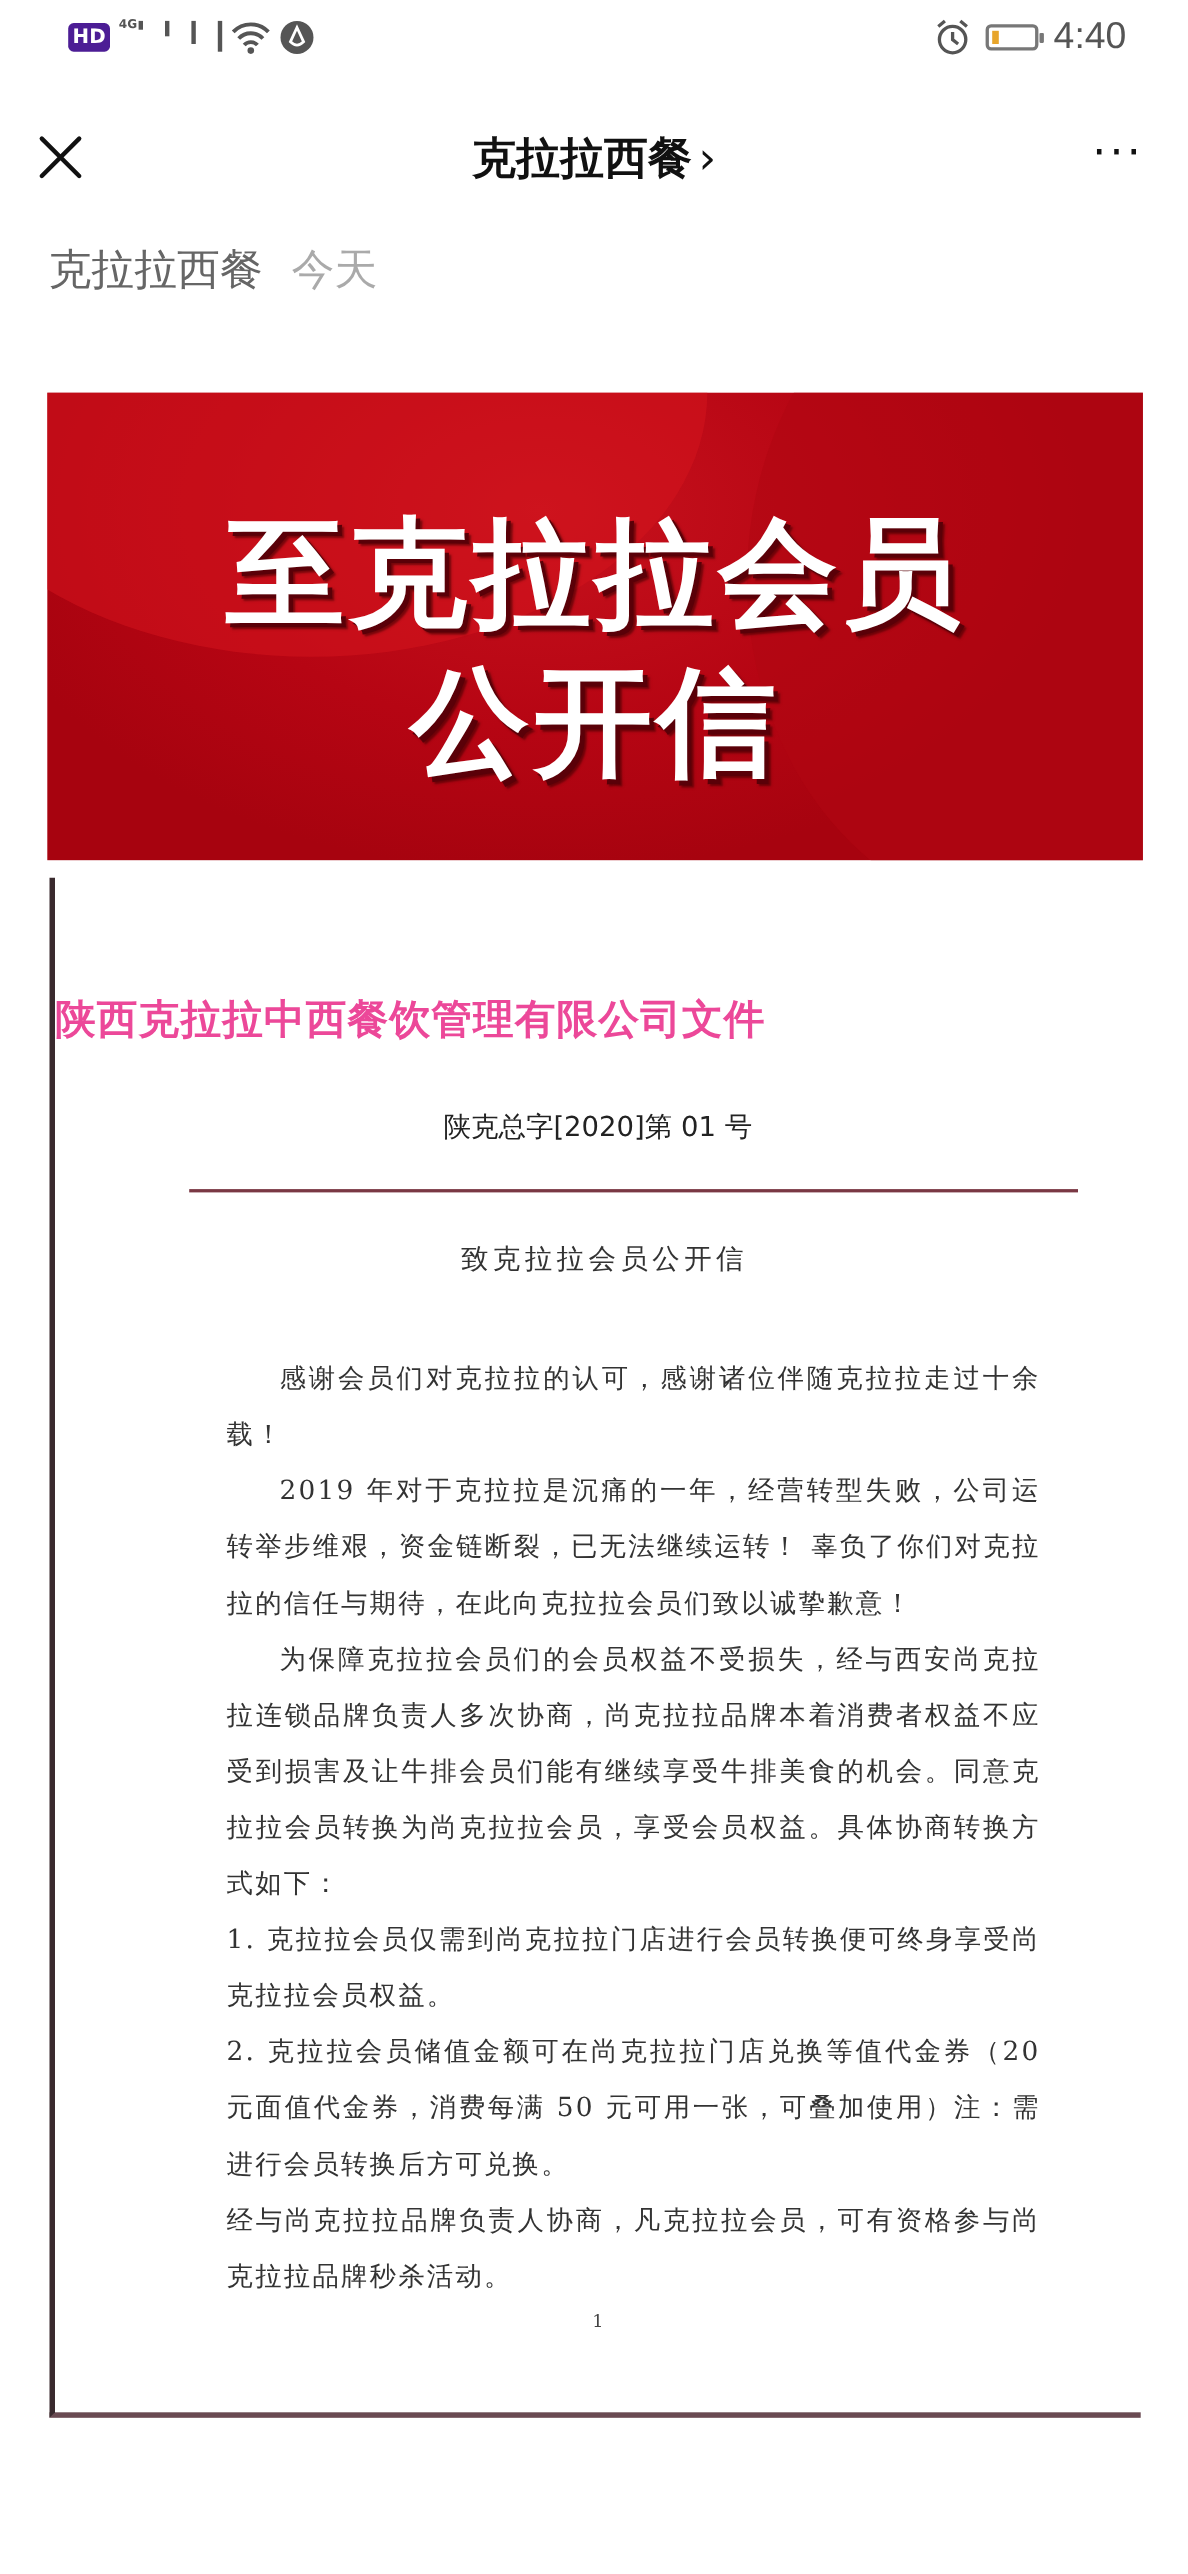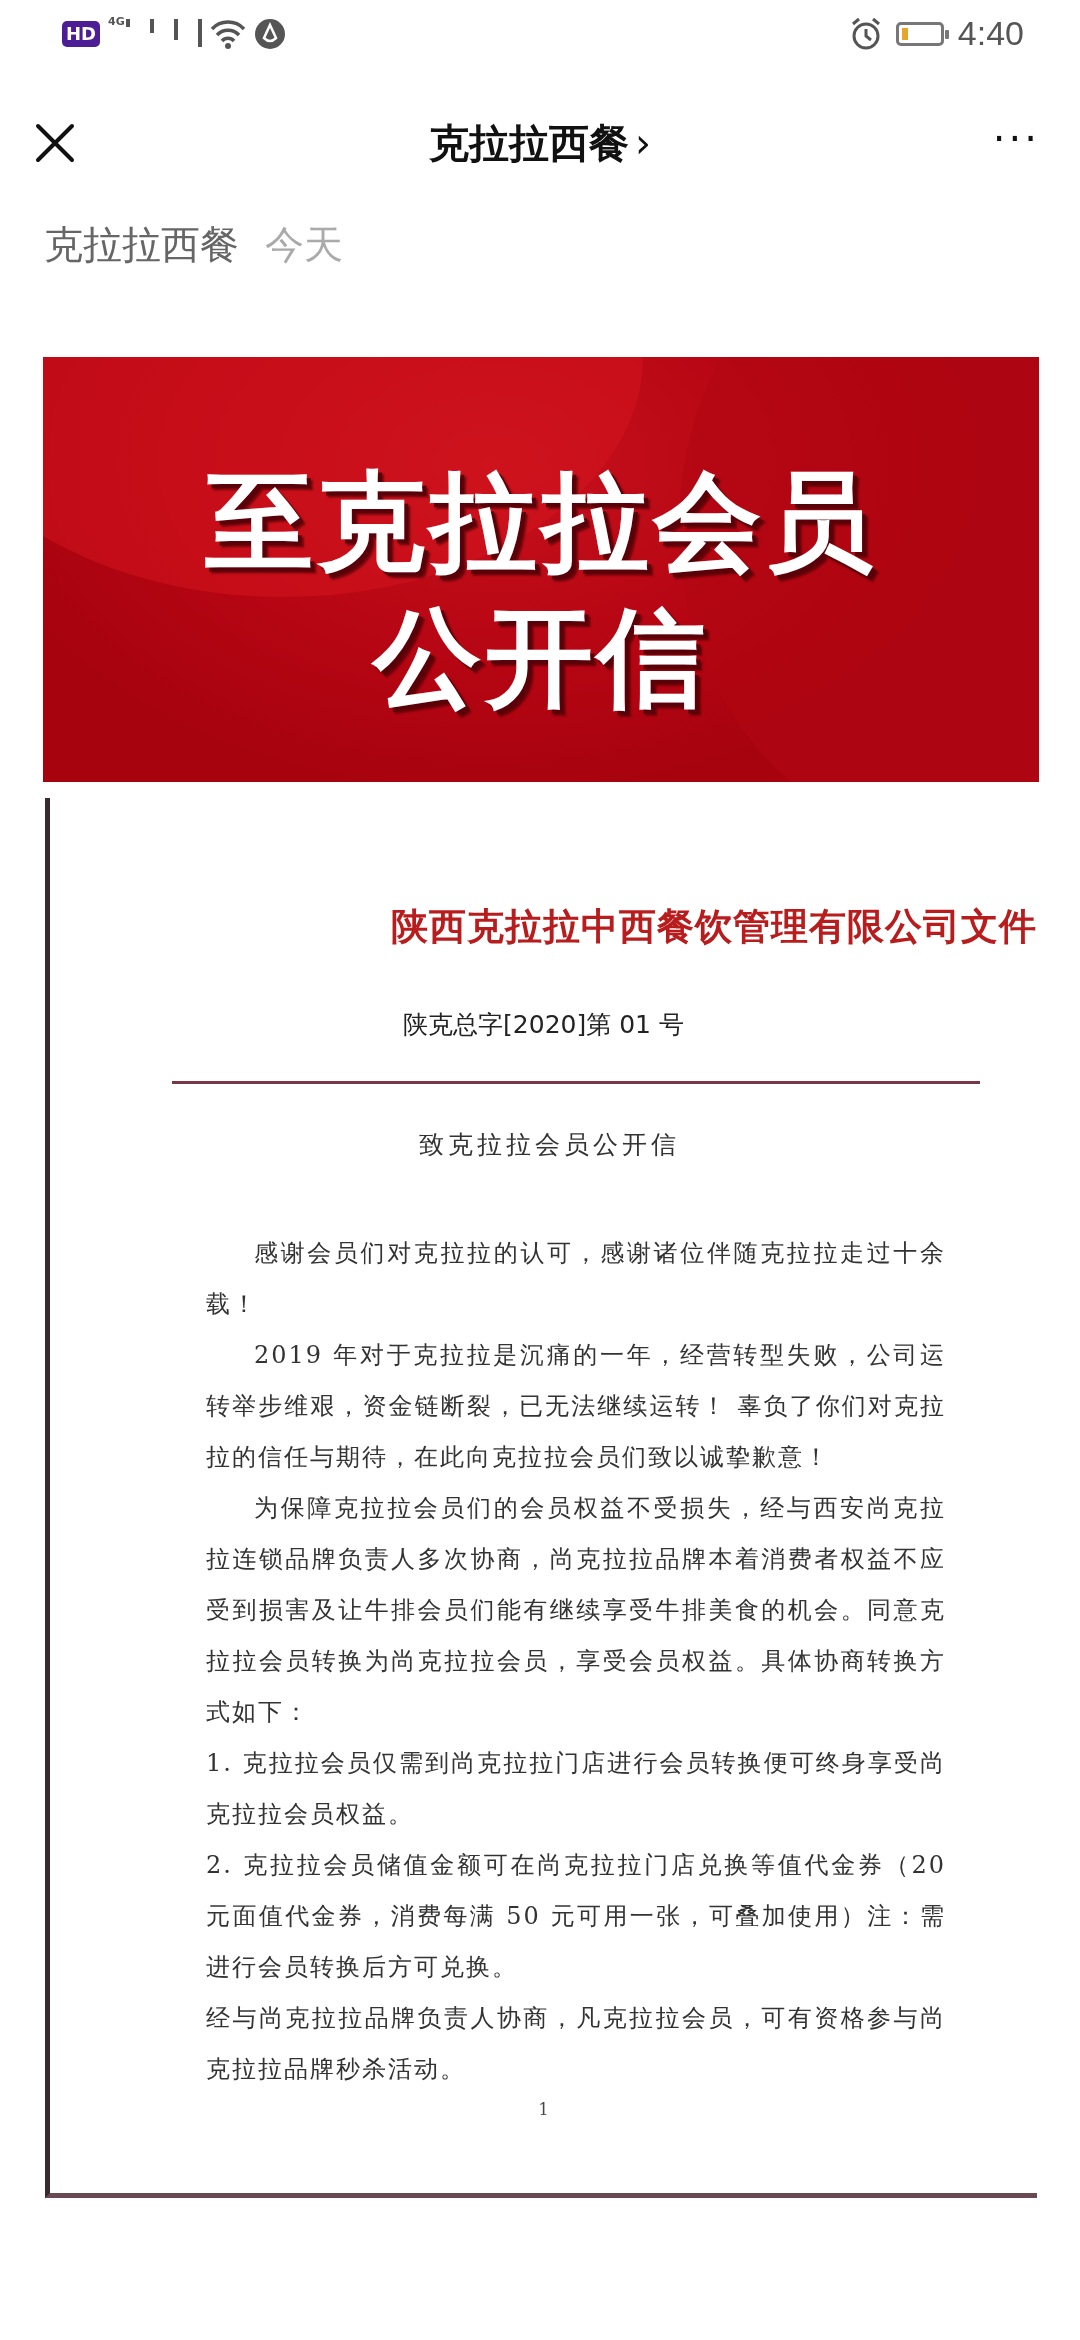--- a/index.html
+++ b/index.html
@@ -32,21 +32,21 @@
   .banner::before { content:""; position:absolute; left:-120px; top:-240px; width:720px; height:480px; border-radius:50%;
             background:#d4141e; opacity:.55; }
   .banner::after { content:""; position:absolute; right:-160px; top:-140px; width:520px; height:620px; border-radius:50%;
             background:#b00712; opacity:.6; }
   .banner-text { position:absolute; left:0; right:0; top:85px; text-align:center; color:#fff; font-weight:bold;
             font-size:108px; line-height:136px; letter-spacing:4px; z-index:2;
             text-shadow: 4px 4px 0 #5a0008, 6px 6px 2px rgba(60,0,0,.6); margin-top: 12px; }
 
   .doc { position:absolute; left:45px; top:798px; width:992px; height:1400px; background:#fff;
          border-left:5px solid #3a2a2e; border-bottom:5px solid #6a4a52; box-sizing:border-box; }
-  .doc-title { position:absolute; left:0; right:0; top:104px; text-align:right; color:#b91c1c; font-size:37px; font-weight:bold; letter-spacing:1px; }
+  .doc-title { position:absolute; left:0; right:0; top:104px; text-align:left; color:#ec4899; font-size:37px; font-weight:bold; letter-spacing:1px; }
   .doc-number { position:absolute; left:0; right:0; top:210px; text-align:center; font-size:25px; color:#222; }
   .doc-rule { position:absolute; left:122px; width:808px; top:283px; height:3px; background:#7a3844; }
   .doc-subject { position:absolute; left:0; right:0; top:330px; text-align:center; font-size:25px; color:#333; letter-spacing:4px; font-family:"DejaVu Serif", serif;padding-left:12px; }
   .doc-body { position:absolute; left:156px; width:740px; top:430px; font-family:"DejaVu Serif", serif; font-size:24px; color:#333; line-height:51px; letter-spacing:2px; text-align:justify; }
   .doc-body p { margin:0; }
   .doc-body .ind { text-indent:48px; }
   .page-num { position:absolute; left:0; right:0; top:1302px; text-align:center; font-size:16px; color:#444; font-family:"DejaVu Serif", serif; }
 </style>
 </head>
 <body>

